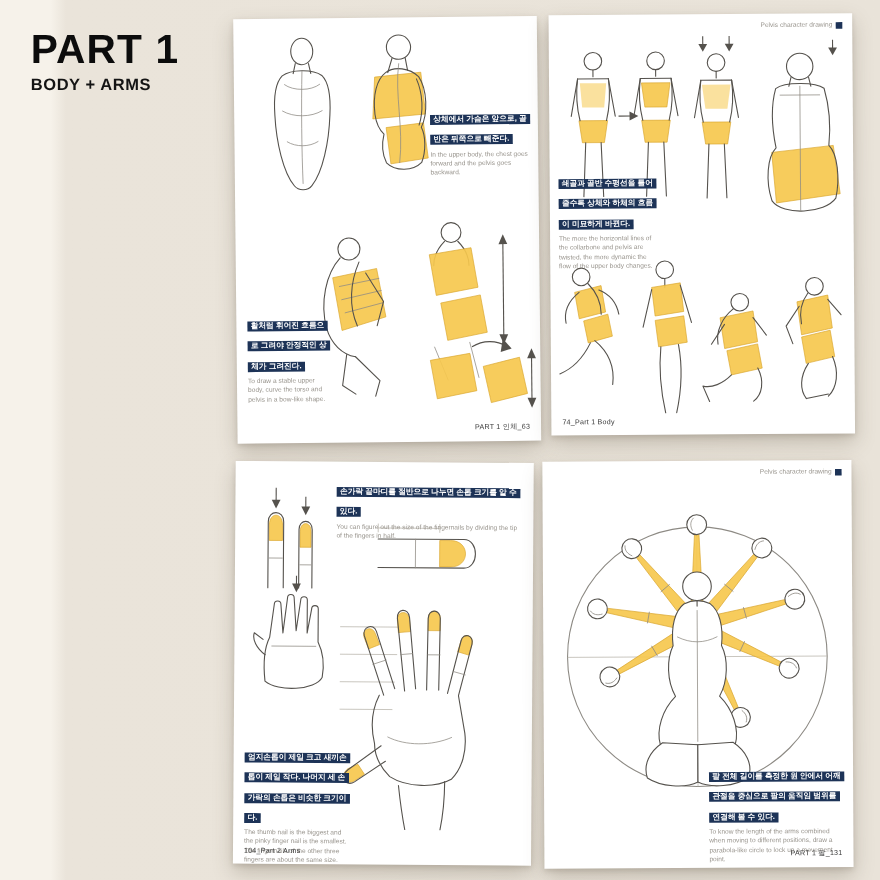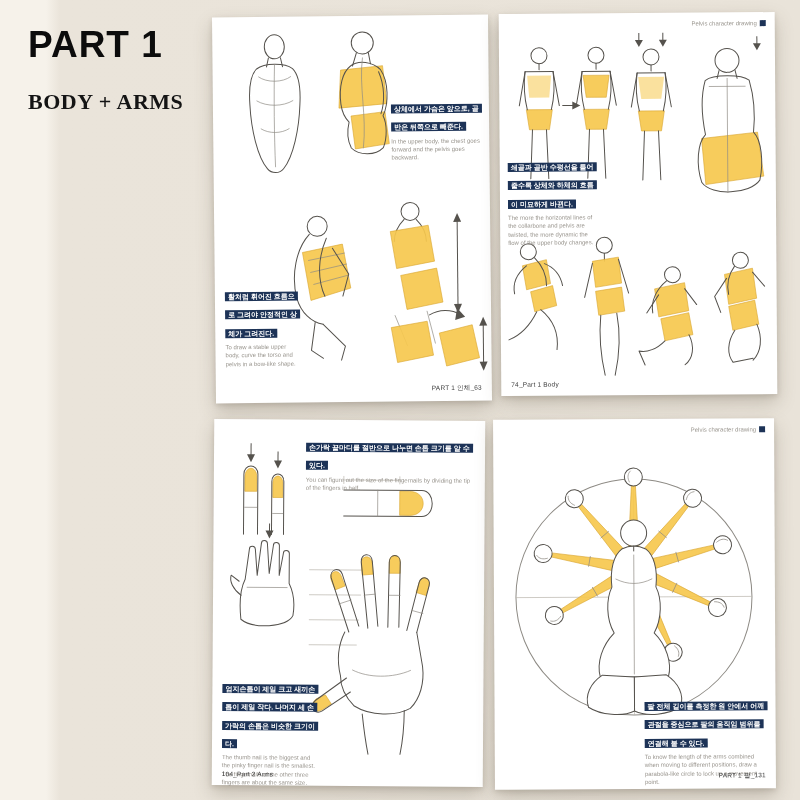--- a/index.html
+++ b/index.html
@@ -2,21 +2,21 @@
 <html><head>
 <meta charset="utf-8">
 <style>
   html,body{margin:0;padding:0;}
   body{width:800px;height:800px;font-family:"Liberation Sans",sans-serif;background:#e9e3da;overflow:hidden;}
   .canvas{position:relative;width:800px;height:800px;background:linear-gradient(90deg,#f6f2ea 0px,#f6f2ea 46px,#eae4da 60px,#e9e3d9 100%);}
   
   .title-block{position:absolute;left:28px;top:26px;}
   .part{font-size:37px;font-weight:900;color:#0c0c0c;letter-spacing:1px;line-height:1.05;}
   .title-ko{font-size:33px;font-weight:800;color:#1b2f55;margin-top:8px;line-height:1.05;}
-  .title-en{font-size:22px;font-weight:700;color:#141414;margin-top:24px;letter-spacing:.5px;font-family:Liberation Serif, serif;}
+  .title-en{font-size:15px;font-weight:700;color:#141414;margin-top:4px;letter-spacing:.5px;}
   
   .page{position:absolute;background:#fff;box-shadow:0 8px 18px rgba(90,78,62,.28),0 2px 5px rgba(90,78,62,.18);}
   .page svg{position:absolute;left:0;top:0;}
   .p1{left:214px;top:16px;width:276px;height:386px;transform:rotate(-0.6deg);}
   .p2{left:500px;top:13px;width:276px;height:382px;transform:rotate(-0.4deg);}
   .p3{left:213px;top:420px;width:271px;height:366px;transform:rotate(0.4deg);}
   .p4{left:494px;top:419px;width:281px;height:370px;transform:rotate(-0.3deg);}
   
   .cap{position:absolute;z-index:3;}
   .cap .ko{display:inline;background:#1d3357;color:#fff;font-size:7px;line-height:1.75;padding:1px 3px;box-decoration-break:clone;-webkit-box-decoration-break:clone;font-weight:700;}

